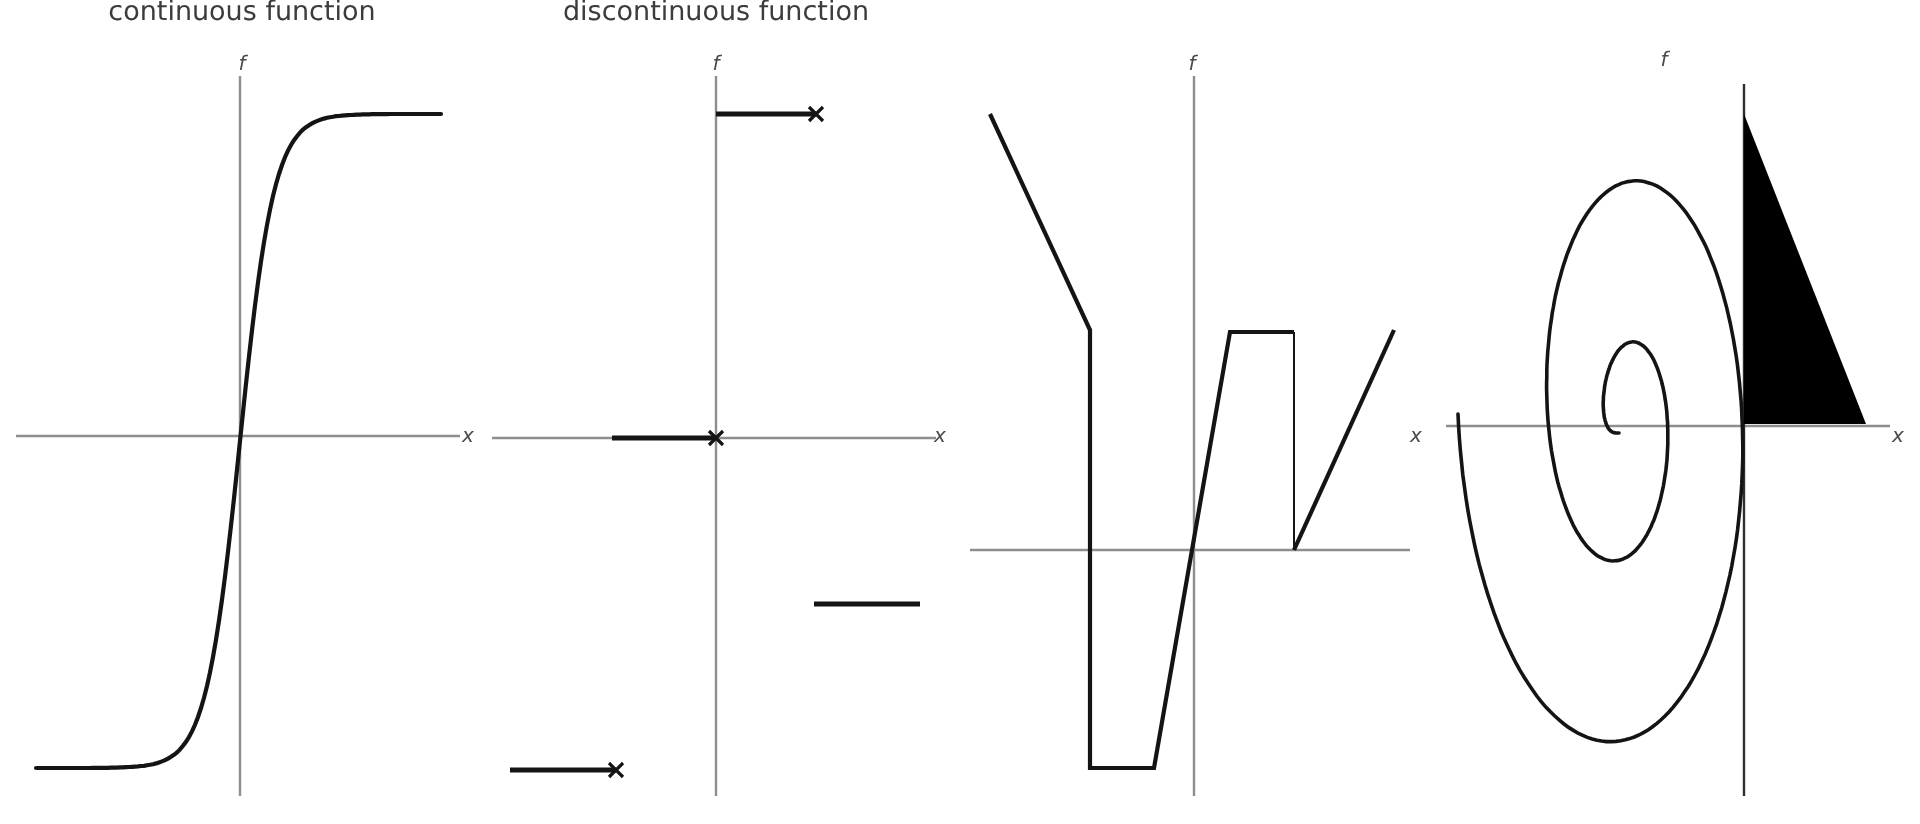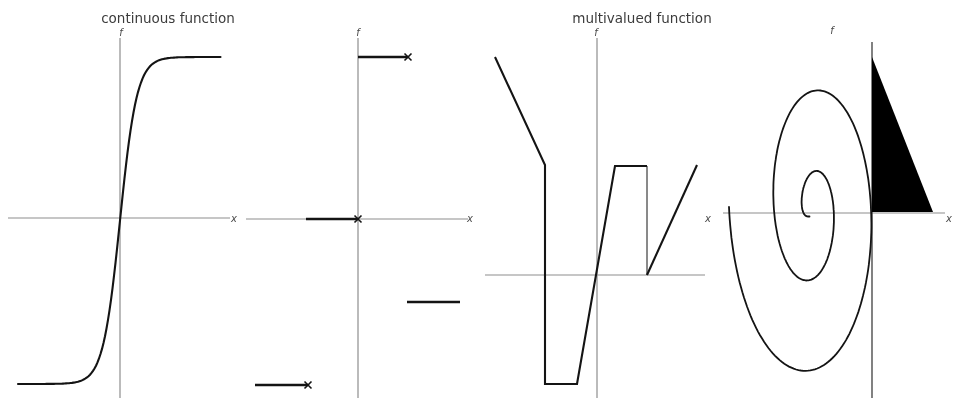--- a/index.html
+++ b/index.html
@@ -2,22 +2,22 @@
 <html><head>
 <meta charset="utf-8">
 <style>
   html,body{margin:0;padding:0;background:#fff;}
   .stage{
     position:relative;width:960px;height:412px;background:#ffffff;overflow:hidden;
     font-family:"DejaVu Sans","Liberation Sans",sans-serif;
   }
   .stage svg{position:absolute;left:0;top:0;}
   .panel-title{
-    position:absolute;top:12px;transform:translateX(-50%);
-    font-size:13.5px;color:#3c3c3c;white-space:nowrap;line-height:1;margin-left:47px;
+    position:absolute;top:0;transform:translateX(-50%);
+    font-size:13.5px;color:#3c3c3c;white-space:nowrap;line-height:1;
   }
   .t0{left:121px}.t1{left:358px}.t2{left:595px}.t3{left:832px}
   .axis-label{
     position:absolute;transform:translate(-50%,-50%);
     font-size:10px;font-style:italic;color:#4a4a4a;line-height:1;
   }
   .f0{left:121px;top:33px}.f1{left:358px;top:33px}.f2{left:596px;top:33px}.f3{left:832px;top:31px}
   .x0{left:234px;top:219px}.x1{left:470px;top:219px}.x2{left:708px;top:219px}.x3{left:949px;top:219px}
 </style>
 </head>
@@ -42,21 +42,21 @@
       <path d="M495.0 57.0 L545.0 165.0 L545.0 384.0 L577.0 384.0 L615.0 166.0 L647.0 166.0" stroke="#141414" stroke-width="2.1" fill="none" stroke-linejoin="miter"></path>
       <path d="M647.0 166.0 L647.0 275.0" stroke="#141414" stroke-width="1" fill="none" stroke-linejoin="miter"></path>
       <path d="M647.0 275.0 L697.0 165.0" stroke="#141414" stroke-width="2.1" fill="none" stroke-linejoin="miter"></path>
       <line x1="723" y1="213" x2="945" y2="213" stroke="#8e8e8e" stroke-width="1.2"></line>
       <line x1="872" y1="42" x2="872" y2="398" stroke="#2e2e2e" stroke-width="1.2"></line>
       <path d="M809.5 216.5 L809.3 216.5 L809.0 216.5 L808.8 216.5 L808.5 216.5 L808.3 216.5 L808.0 216.5 L807.8 216.5 L807.5 216.4 L807.3 216.4 L807.0 216.3 L806.8 216.3 L806.6 216.2 L806.3 216.1 L806.1 216.0 L805.9 215.8 L805.6 215.7 L805.4 215.5 L805.2 215.3 L805.0 215.1 L804.7 214.9 L804.5 214.6 L804.3 214.3 L804.1 214.1 L803.9 213.7 L803.8 213.4 L803.6 213.0 L803.4 212.7 L803.2 212.3 L803.1 211.9 L802.9 211.4 L802.8 210.9 L802.6 210.5 L802.5 210.0 L802.4 209.4 L802.2 208.9 L802.1 208.3 L802.0 207.7 L802.0 207.1 L801.9 206.5 L801.8 205.8 L801.8 205.2 L801.7 204.5 L801.7 203.8 L801.6 203.1 L801.6 202.3 L801.6 201.6 L801.6 200.8 L801.7 200.1 L801.7 199.3 L801.7 198.5 L801.8 197.7 L801.9 196.9 L802.0 196.0 L802.1 195.2 L802.2 194.4 L802.3 193.5 L802.4 192.7 L802.6 191.8 L802.7 191.0 L802.9 190.1 L803.1 189.3 L803.3 188.4 L803.5 187.6 L803.8 186.8 L804.0 185.9 L804.3 185.1 L804.6 184.3 L804.8 183.5 L805.1 182.7 L805.4 181.9 L805.8 181.2 L806.1 180.4 L806.5 179.7 L806.8 179.0 L807.2 178.3 L807.6 177.6 L808.0 177.0 L808.4 176.4 L808.8 175.8 L809.2 175.2 L809.7 174.7 L810.1 174.2 L810.6 173.7 L811.1 173.3 L811.6 172.9 L812.0 172.5 L812.5 172.1 L813.0 171.9 L813.6 171.6 L814.1 171.4 L814.6 171.2 L815.1 171.1 L815.7 171.0 L816.2 170.9 L816.7 170.9 L817.3 171.0 L817.8 171.0 L818.4 171.2 L818.9 171.4 L819.5 171.6 L820.0 171.9 L820.6 172.2 L821.1 172.6 L821.7 173.0 L822.2 173.5 L822.8 174.0 L823.3 174.6 L823.8 175.2 L824.3 175.9 L824.9 176.6 L825.4 177.4 L825.9 178.2 L826.4 179.1 L826.9 180.0 L827.3 180.9 L827.8 182.0 L828.2 183.0 L828.7 184.2 L829.1 185.3 L829.5 186.5 L829.9 187.8 L830.3 189.1 L830.7 190.4 L831.0 191.8 L831.4 193.2 L831.7 194.7 L832.0 196.2 L832.3 197.7 L832.5 199.3 L832.8 200.9 L833.0 202.5 L833.2 204.2 L833.4 205.9 L833.5 207.6 L833.6 209.4 L833.8 211.2 L833.8 213.0 L833.9 214.8 L833.9 216.6 L833.9 218.5 L833.9 220.3 L833.9 222.2 L833.8 224.1 L833.7 226.0 L833.6 227.9 L833.5 229.8 L833.3 231.7 L833.1 233.6 L832.9 235.4 L832.6 237.3 L832.3 239.2 L832.0 241.1 L831.7 242.9 L831.3 244.8 L830.9 246.6 L830.5 248.4 L830.1 250.1 L829.6 251.9 L829.1 253.6 L828.6 255.3 L828.0 256.9 L827.5 258.5 L826.9 260.1 L826.2 261.6 L825.6 263.1 L824.9 264.6 L824.2 265.9 L823.5 267.3 L822.7 268.6 L822.0 269.8 L821.2 271.0 L820.4 272.1 L819.6 273.1 L818.7 274.1 L817.9 275.1 L817.0 275.9 L816.1 276.7 L815.2 277.4 L814.2 278.1 L813.3 278.7 L812.3 279.1 L811.4 279.6 L810.4 279.9 L809.4 280.2 L808.4 280.3 L807.4 280.4 L806.4 280.5 L805.4 280.4 L804.4 280.2 L803.4 280.0 L802.3 279.7 L801.3 279.2 L800.3 278.7 L799.3 278.2 L798.2 277.5 L797.2 276.7 L796.2 275.8 L795.2 274.9 L794.2 273.9 L793.2 272.8 L792.2 271.5 L791.3 270.3 L790.3 268.9 L789.4 267.4 L788.4 265.9 L787.5 264.2 L786.6 262.5 L785.8 260.7 L784.9 258.8 L784.1 256.9 L783.3 254.8 L782.5 252.7 L781.7 250.5 L781.0 248.3 L780.3 245.9 L779.6 243.6 L778.9 241.1 L778.3 238.6 L777.7 236.0 L777.2 233.3 L776.7 230.6 L776.2 227.9 L775.7 225.1 L775.3 222.2 L774.9 219.3 L774.6 216.3 L774.3 213.4 L774.0 210.3 L773.8 207.3 L773.6 204.2 L773.5 201.1 L773.4 197.9 L773.3 194.8 L773.3 191.6 L773.4 188.4 L773.4 185.2 L773.5 182.0 L773.7 178.8 L773.9 175.6 L774.2 172.4 L774.5 169.2 L774.8 166.0 L775.2 162.9 L775.7 159.7 L776.1 156.6 L776.7 153.5 L777.2 150.5 L777.8 147.5 L778.5 144.5 L779.2 141.5 L780.0 138.7 L780.8 135.8 L781.6 133.0 L782.5 130.3 L783.4 127.6 L784.4 125.0 L785.4 122.5 L786.4 120.0 L787.5 117.7 L788.6 115.3 L789.7 113.1 L790.9 111.0 L792.2 108.9 L793.4 107.0 L794.7 105.1 L796.0 103.4 L797.4 101.7 L798.8 100.1 L800.2 98.7 L801.6 97.4 L803.1 96.1 L804.6 95.0 L806.1 94.0 L807.6 93.1 L809.1 92.4 L810.7 91.7 L812.3 91.2 L813.9 90.8 L815.5 90.6 L817.1 90.4 L818.7 90.4 L820.4 90.5 L822.0 90.8 L823.6 91.2 L825.3 91.7 L826.9 92.3 L828.6 93.1 L830.2 94.0 L831.8 95.1 L833.5 96.3 L835.1 97.6 L836.7 99.0 L838.3 100.6 L839.8 102.3 L841.4 104.2 L842.9 106.1 L844.4 108.2 L845.9 110.5 L847.4 112.8 L848.8 115.3 L850.2 117.9 L851.6 120.6 L853.0 123.4 L854.3 126.4 L855.5 129.4 L856.8 132.6 L858.0 135.9 L859.1 139.2 L860.2 142.7 L861.3 146.3 L862.3 150.0 L863.3 153.7 L864.2 157.6 L865.1 161.5 L865.9 165.5 L866.7 169.6 L867.4 173.8 L868.1 178.0 L868.7 182.3 L869.2 186.6 L869.7 191.0 L870.1 195.5 L870.5 200.0 L870.8 204.5 L871.0 209.1 L871.2 213.7 L871.3 218.3 L871.4 223.0 L871.4 227.6 L871.3 232.3 L871.1 237.0 L870.9 241.7 L870.6 246.3 L870.2 251.0 L869.8 255.6 L869.3 260.3 L868.8 264.9 L868.2 269.4 L867.5 273.9 L866.7 278.4 L865.9 282.9 L865.0 287.3 L864.0 291.6 L863.0 295.8 L861.9 300.0 L860.8 304.1 L859.5 308.2 L858.3 312.1 L856.9 316.0 L855.5 319.8 L854.1 323.4 L852.6 327.0 L851.0 330.4 L849.4 333.8 L847.7 337.0 L846.0 340.1 L844.2 343.1 L842.3 345.9 L840.5 348.6 L838.5 351.2 L836.6 353.6 L834.6 355.9 L832.5 358.0 L830.4 360.0 L828.3 361.8 L826.1 363.5 L824.0 365.0 L821.7 366.3 L819.5 367.5 L817.2 368.5 L814.9 369.3 L812.6 369.9 L810.3 370.4 L808.0 370.7 L805.6 370.8 L803.2 370.8 L800.9 370.5 L798.5 370.1 L796.1 369.5 L793.7 368.7 L791.4 367.7 L789.0 366.6 L786.7 365.2 L784.3 363.7 L782.0 362.0 L779.7 360.1 L777.4 358.0 L775.1 355.8 L772.8 353.4 L770.6 350.8 L768.4 348.0 L766.3 345.0 L764.2 341.9 L762.1 338.6 L760.0 335.2 L758.0 331.6 L756.1 327.8 L754.2 323.9 L752.3 319.8 L750.5 315.6 L748.8 311.2 L747.1 306.7 L745.5 302.0 L743.9 297.2 L742.4 292.3 L741.0 287.3 L739.6 282.2 L738.3 276.9 L737.1 271.5 L736.0 266.1 L734.9 260.5 L733.9 254.8 L733.0 249.1 L732.2 243.3 L731.4 237.4 L730.8 231.4 L730.2 225.4 L729.7 219.3 L729.3 213.2 L729.0 207.0" stroke="#141414" stroke-width="1.8" fill="none" stroke-linecap="round"></path>
       <path d="M872.0 57.0 L872.0 212.0 L933.0 212.0 Z" fill="#000000" stroke="none"></path>
     </svg>
 
   <div class="panel-title t0">continuous function</div>
-  <div class="panel-title t2">multivalued function</div>
+  <div class="panel-title t1">discontinuous function</div>
 
   <div class="axis-label f0">f</div>
   <div class="axis-label f1">f</div>
   <div class="axis-label f2">f</div>
   <div class="axis-label f3">f</div>
 
   <div class="axis-label x0">x</div>
   <div class="axis-label x1">x</div>
   <div class="axis-label x2">x</div>
   <div class="axis-label x3">x</div>

